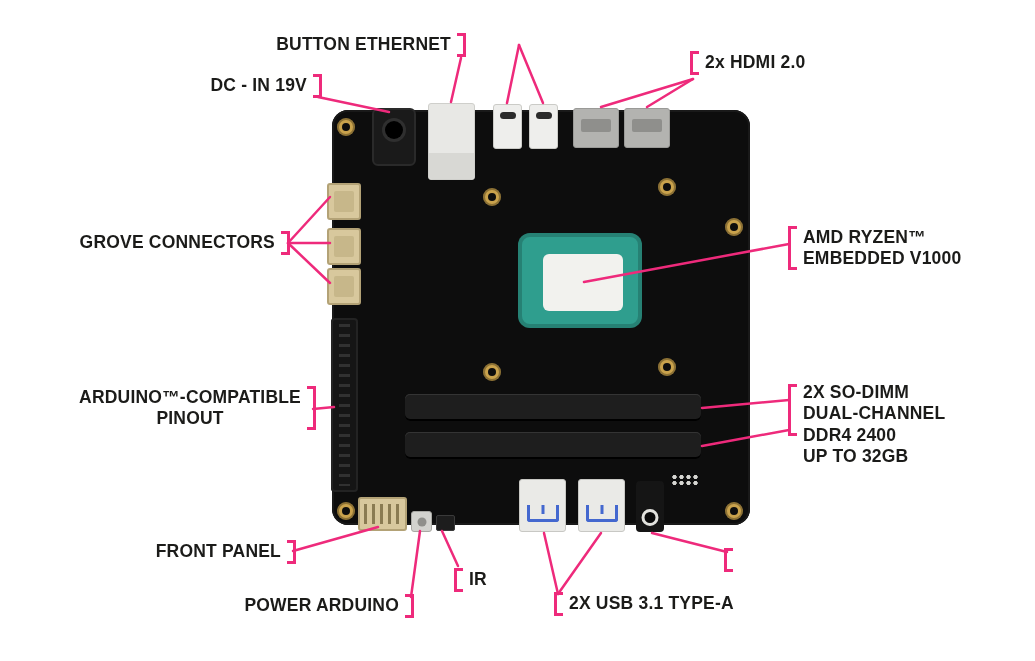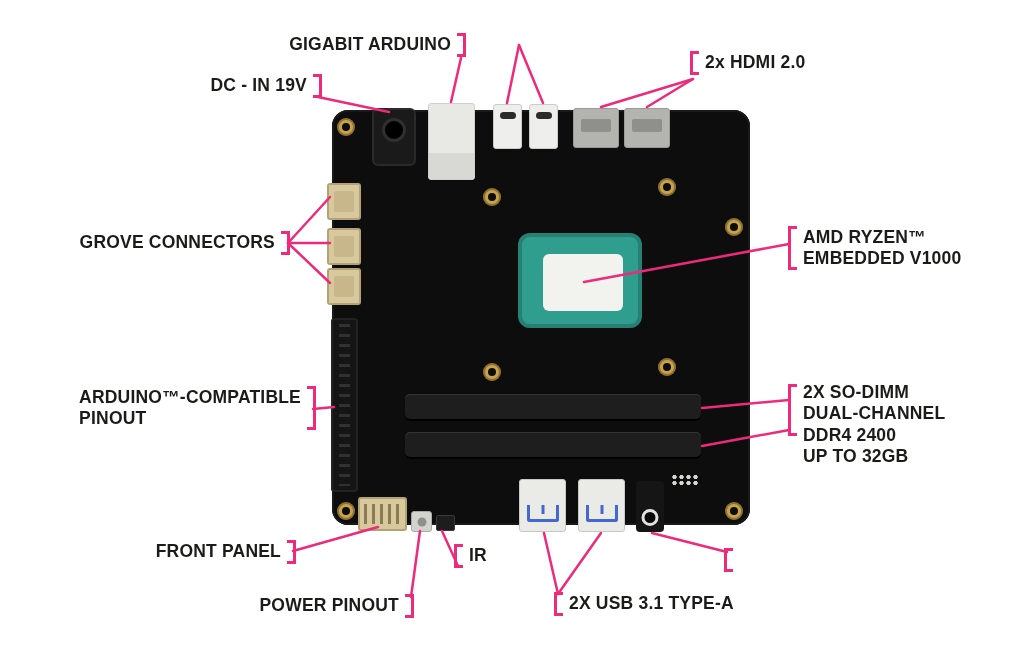--- a/index.html
+++ b/index.html
@@ -62,21 +62,21 @@
     width:11px;height:11px;border-radius:50%;border:3px solid #e2e2de;background:#0a0a0a;}
   .silk{left:671px;top:474px;width:28px;height:13px;
     background-image:radial-gradient(#d6d6d2 2px,transparent 2.3px);background-size:7px 6px;}
   
   .leaders{position:absolute;left:0;top:0;z-index:5;pointer-events:none;}
   .leader{stroke:var(--accent,#ee2a7b);stroke-width:2.5;stroke-linecap:round;}
   
   .label{position:absolute;display:flex;align-items:center;gap:6px;z-index:6;
     color:var(--label-text,#1b1b19);font-weight:800;font-size:17.5px;line-height:1.22;letter-spacing:.2px;}
   .label .txt{white-space:pre-line;}
-  .ta-r{text-align:right;} .ta-c{}
+  .ta-r{text-align:right;} .ta-c{text-align:center;}
   .bracket{width:9px;height:24px;border:3px solid var(--accent,#ee2a7b);flex:0 0 auto;box-sizing:border-box;}
   .bracket.right{border-left:none;}
   .bracket.left{border-right:none;}
   .bracket.h44{height:44px;}
   .bracket.h52{height:52px;align-self:flex-start;margin-top:2px;}
 </style>
 </head>
 <body>
 
 <div class="stage">
@@ -140,21 +140,21 @@
     <line class="leader" x1="789" y1="430" x2="702" y2="446"></line>
     <line class="leader" x1="293" y1="551" x2="378" y2="527"></line>
     <line class="leader" x1="458" y1="566" x2="442" y2="531"></line>
     <line class="leader" x1="411" y1="597" x2="420" y2="531"></line>
     <line class="leader" x1="558" y1="594" x2="544" y2="533"></line>
     <line class="leader" x1="558" y1="594" x2="601" y2="533"></line>
     <line class="leader" x1="727" y1="552" x2="652" y2="533"></line>
   </svg>
 
   <div class="label" style="top:33px;right:569px">
-    <span class="txt ta-r">GIGABIT ARDUINO</span>
+    <span class="txt ta-r">BUTTON ETHERNET</span>
     <span class="bracket right"></span>
   </div>
 
 
   <div class="label" style="top:51px;left:690px">
     <span class="bracket left"></span>
     <span class="txt">2x HDMI 2.0</span>
   </div>
 
   <div class="label" style="top:74px;right:713px">
@@ -185,27 +185,27 @@
 DUAL-CHANNEL
 DDR4 2400
 UP TO 32GB</span>
   </div>
 
   <div class="label" style="top:540px;right:739px">
     <span class="txt ta-r">FRONT PANEL</span>
     <span class="bracket right"></span>
   </div>
 
-  <div class="label" style="top:544px;left:454px">
+  <div class="label" style="top:568px;left:454px">
     <span class="bracket left"></span>
     <span class="txt">IR</span>
   </div>
 
   <div class="label" style="top:594px;right:621px">
-    <span class="txt ta-r">POWER PINOUT</span>
+    <span class="txt ta-r">POWER ARDUINO</span>
     <span class="bracket right"></span>
   </div>
 
   <div class="label" style="top:592px;left:554px">
     <span class="bracket left"></span>
     <span class="txt">2X USB 3.1 TYPE-A</span>
   </div>
 
   <div class="label" style="top:548px;left:724px">
     <span class="bracket left"></span>

